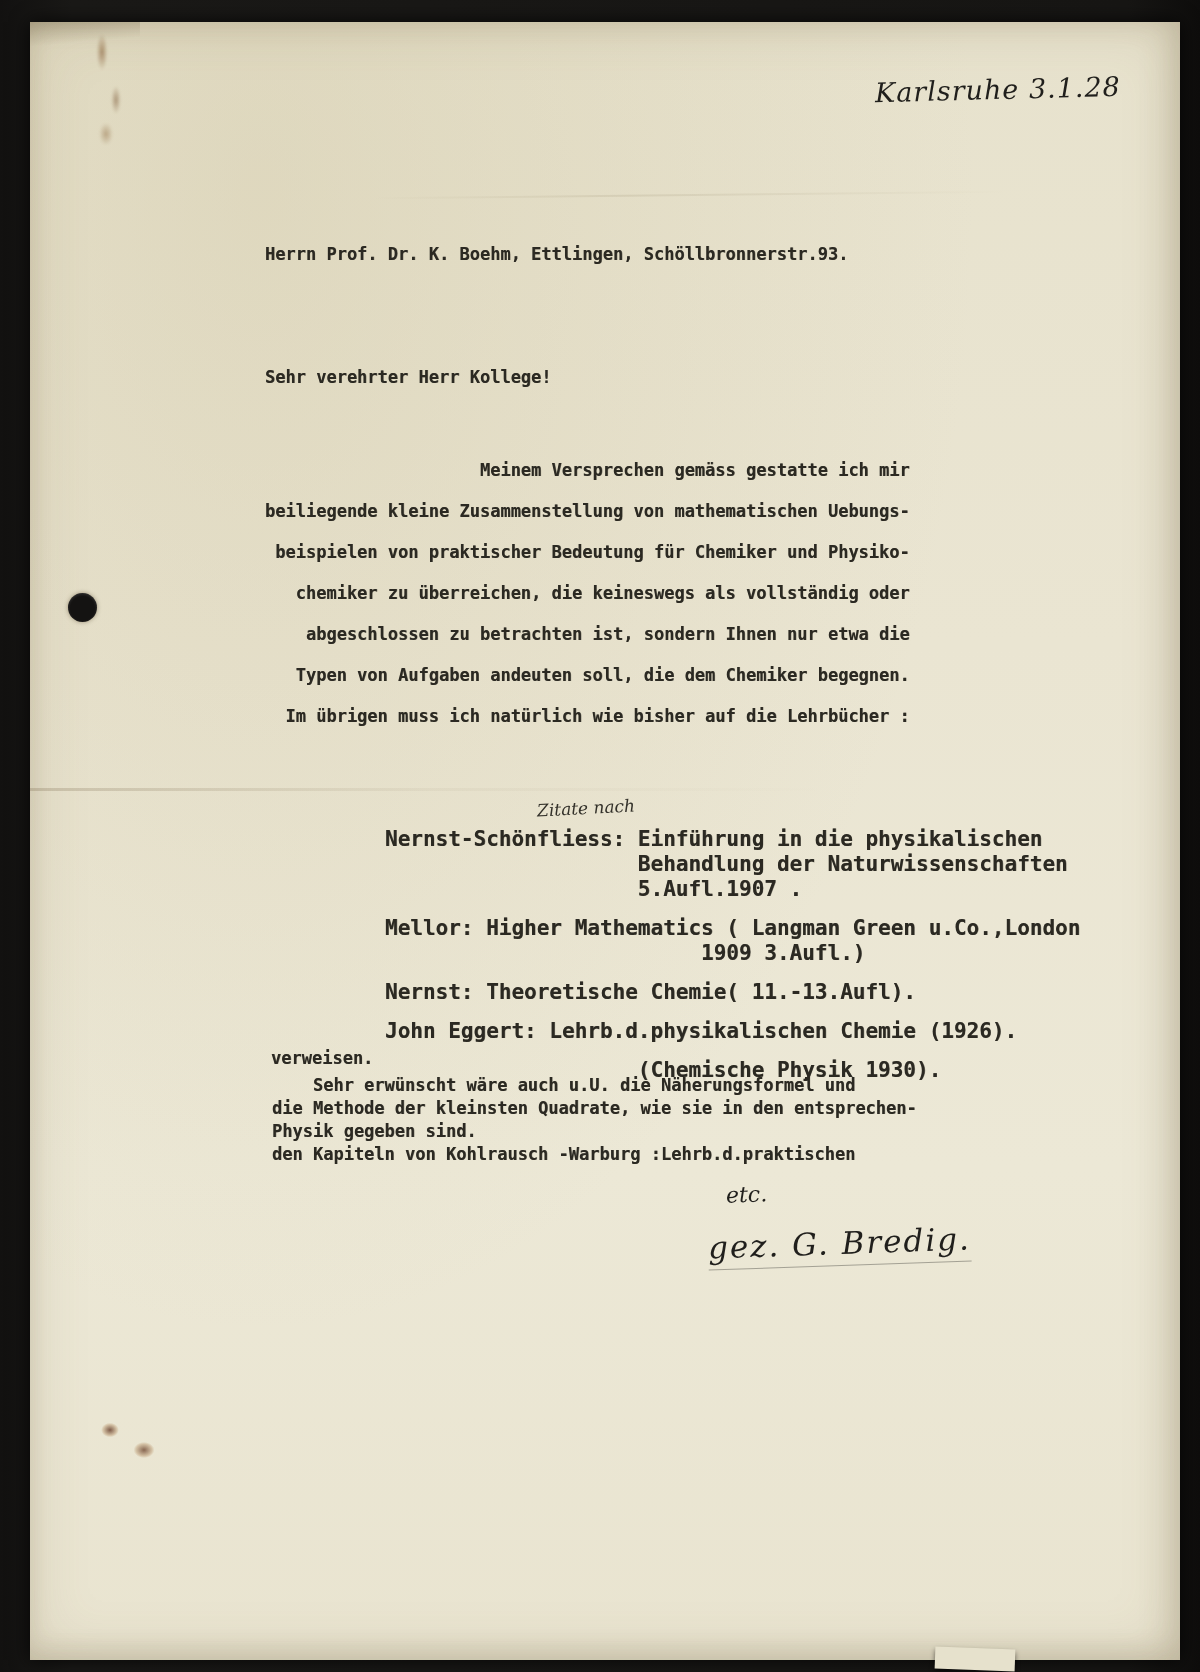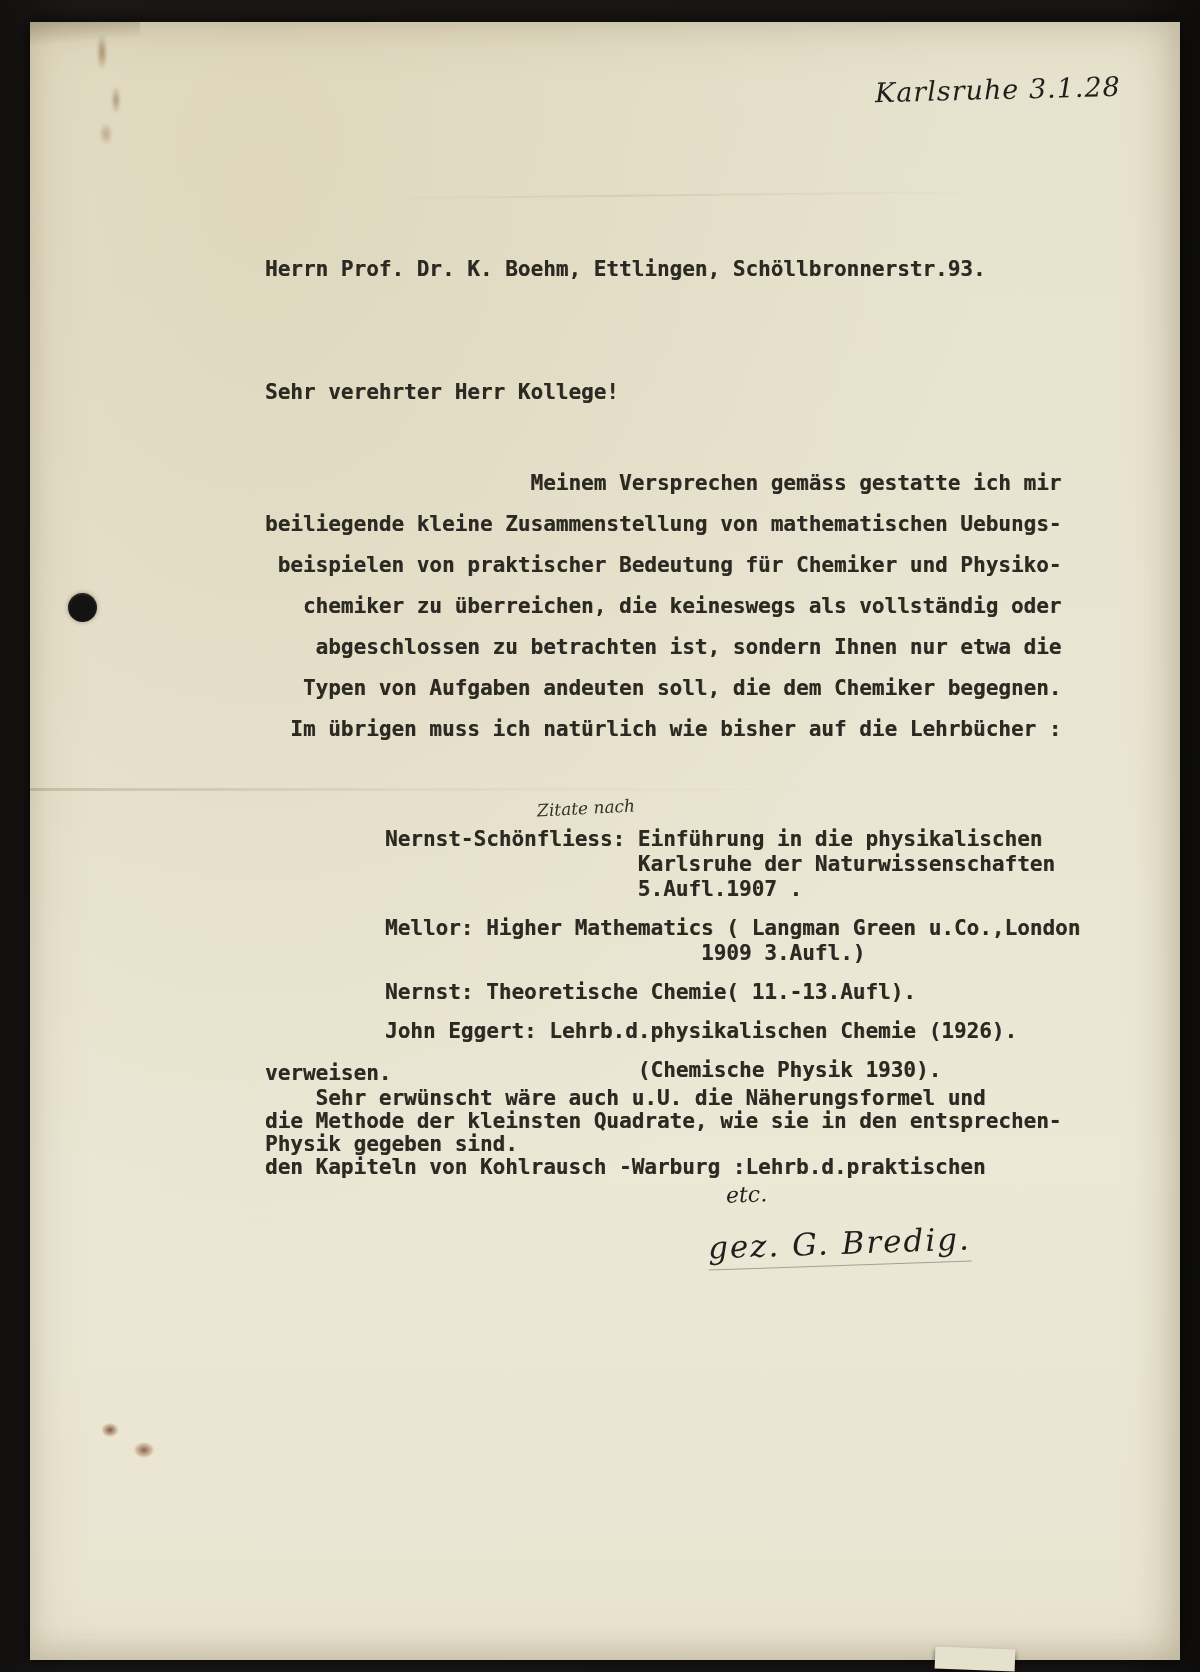--- a/index.html
+++ b/index.html
@@ -27,26 +27,25 @@
     box-shadow:
       inset 0 0 60px rgba(120,100,60,0.18),
       inset -14px 0 30px rgba(90,75,45,0.12),
       inset 0 -10px 24px rgba(90,75,45,0.10),
       0 0 18px rgba(0,0,0,0.8);
   }
   .typed {
     position: absolute;
     font-family: "DejaVu Sans Mono", monospace;
     font-weight: bold;
-    font-size: 21px;
+    font-size: 17px;
     color: #2b2922;
     letter-spacing: 0px;
     white-space: pre;
     text-shadow: 0.4px 0.3px 0.6px rgba(43,41,34,0.55);
-    margin-top: 13px;
   }
   .body-par { line-height: 41px; text-align: right; }
   .refs { position: absolute; left: 355px; top: 730px; }
   .ref-entry {
     position: relative;
     font-family: "DejaVu Sans Mono", monospace;
     font-weight: bold;
     font-size: 21px;
     color: #2b2922;
     white-space: pre;
@@ -155,29 +154,29 @@
 
     <div class="typed" style="left:235px; top:222px;">Herrn Prof. Dr. K. Boehm, Ettlingen, Schöllbronnerstr.93.</div>
 
     <div class="typed" style="left:235px; top:345px;">Sehr verehrter Herr Kollege!</div>
 
     <div class="typed body-par" style="left:235px; top:428px;"><div>                Meinem Versprechen gemäss gestatte ich mir</div><div>beiliegende kleine Zusammenstellung von mathematischen Uebungs-</div><div>beispielen von praktischer Bedeutung für Chemiker und Physiko-</div><div>chemiker zu überreichen, die keineswegs als vollständig oder</div><div>abgeschlossen zu betrachten ist, sondern Ihnen nur etwa die</div><div>Typen von Aufgaben andeuten soll, die dem Chemiker begegnen.</div><div>Im übrigen muss ich natürlich wie bisher auf die Lehrbücher :</div></div>
 
     <div class="refs">
       <div class="ref-entry">
         <span class="hw-annotation">Zitate nach</span>
-      <div>Nernst-Schönfliess: Einführung in die physikalischen</div><div>                    Karlsruhe der Naturwissenschaften</div><div>                    5.Aufl.1907 .</div></div>
+      <div>Nernst-Schönfliess: Einführung in die physikalischen</div><div>                    Behandlung der Naturwissenschaften</div><div>                    5.Aufl.1907 .</div></div>
       <div class="ref-entry"><div>Mellor: Higher Mathematics ( Langman Green u.Co.,London</div><div>                         1909 3.Aufl.)</div></div>
       <div class="ref-entry"><div>Nernst: Theoretische Chemie( 11.-13.Aufl).</div></div>
       <div class="ref-entry"><div>John Eggert: Lehrb.d.physikalischen Chemie (1926).</div></div>
       <div class="ref-entry"><div>                    (Chemische Physik 1930).</div></div>
     </div>
 
-    <div class="typed" style="left:235px; top:1026px;">verweisen.</div>
+    <div class="typed" style="left:241px; top:1026px;">verweisen.</div>
 
-    <div class="typed closing-par" style="left:235px; top:1052px;"><div>    Sehr erwünscht wäre auch u.U. die Näherungsformel und</div><div>die Methode der kleinsten Quadrate, wie sie in den entsprechen-</div><div>Physik gegeben sind.</div><div>den Kapiteln von Kohlrausch -Warburg :Lehrb.d.praktischen</div></div>
+    <div class="typed closing-par" style="left:242px; top:1052px;"><div>    Sehr erwünscht wäre auch u.U. die Näherungsformel und</div><div>die Methode der kleinsten Quadrate, wie sie in den entsprechen-</div><div>Physik gegeben sind.</div><div>den Kapiteln von Kohlrausch -Warburg :Lehrb.d.praktischen</div></div>
 
     <div class="handwritten hw-etc" style="left:696px; top:1160px;">etc.</div>
 
     <div class="handwritten hw-signature" style="left:678px; top:1203px;">gez. G. Bredig.</div>
 
   </div>
 </div>
 
 </body></html>

